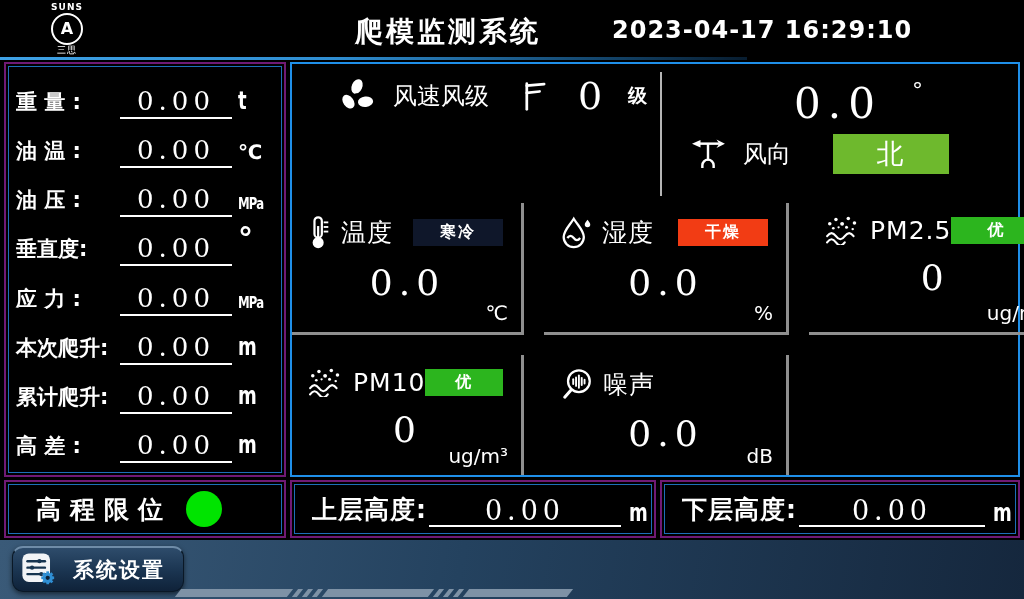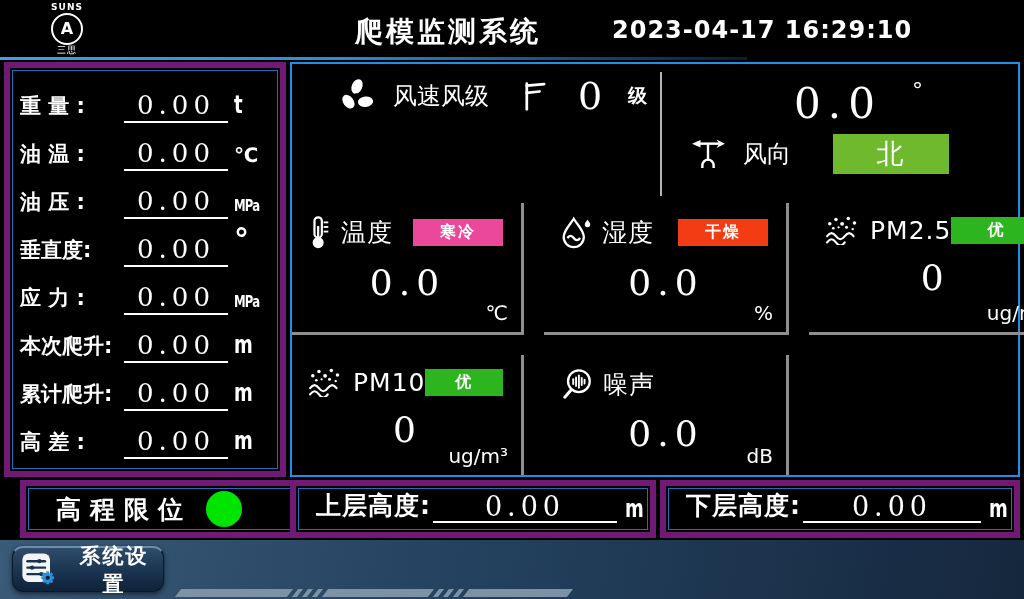--- a/index.html
+++ b/index.html
@@ -16,38 +16,38 @@
   .logo-cn{font-size:9px;margin-top:1px;letter-spacing:1px;}
   .company{margin-left:8px;line-height:1.15;}
   .company-cn{font-size:22px;font-weight:bold;letter-spacing:1px;}
   .company-en{font-size:13px;letter-spacing:.5px;}
   .app-title{position:absolute;left:355px;top:13px;font-size:28px;font-weight:bold;letter-spacing:3px;}
   .clock{position:absolute;left:612px;top:16px;font-size:24px;font-weight:bold;letter-spacing:1px;}
   .header-line{position:absolute;top:57px;left:0;width:747px;height:3px;
                background:linear-gradient(90deg,#3fa2e6 0%,#2f8ed2 45%,#14476e 80%,#081d30 100%);}
 
   
-  .bluebox{position:absolute;background:#000;border:6px solid #701a75;box-sizing:border-box;
+  .bluebox{position:absolute;background:#000;border:2px solid #701a75;box-sizing:border-box;
            box-shadow:inset 0 0 0 2px #000, inset 0 0 0 3px #1d6fb8;}
 
   
   .metrics-panel{left:4px;top:62px;width:282px;height:415px;display:flex;flex-direction:column;
                  justify-content:space-between;padding:10px 10px 12px 10px;}
   .metric-row{display:flex;align-items:flex-end;height:45px;}
   .metric-label{width:102px;font-size:21px;font-weight:bold;white-space:pre;padding-bottom:3px;}
   .metric-value{flex:1;text-align:center;font-family:"DejaVu Serif",serif;font-size:26px;
                 letter-spacing:5px;border-bottom:2px solid #fff;padding-bottom:1px;margin:0 6px 0 2px;}
   .metric-unit{width:36px;font-weight:bold;padding-bottom:4px;}
   .u-t,.u-m{font-size:24px;transform:scaleX(.75);transform-origin:left bottom;}
   .u-c{font-size:20px;}
   .u-mpa{font-size:15px;transform:scaleX(.78);transform-origin:left bottom;letter-spacing:-1px;}
   .u-deg{font-size:30px;line-height:.5;align-self:flex-start;padding-top:10px;}
 
   
-  .elevation-panel{left:20px;top:480px;width:282px;height:58px;display:flex;align-items:center;padding-left:30px;}
+  .elevation-panel{left:4px;top:480px;width:282px;height:58px;display:flex;align-items:center;padding-left:30px;}
   .elevation-label{font-size:25px;font-weight:bold;letter-spacing:9px;}
   .status-dot{width:36px;height:36px;border-radius:50%;margin-left:14px;}
 
   
   .main-panel{left:290px;top:62px;width:730px;height:415px;border:2px solid #1f8fe8;
               background:#000;box-sizing:border-box;position:absolute;}
   .wind-row{position:relative;height:139px;display:flex;}
   .wind-left{width:368px;text-align:center;}
   .wind-divider{width:2px;height:124px;margin-top:8px;background:#b5b5b5;}
   .wind-right{flex:1;text-align:center;}
@@ -88,21 +88,21 @@
   .level-upper{left:290px;width:366px;}
   .level-lower{left:660px;width:360px;}
   .level-label{font-size:25px;font-weight:bold;letter-spacing:1px;padding-bottom:1px;}
   .level-value{flex:1;text-align:center;font-family:"DejaVu Serif",serif;font-size:27px;
                letter-spacing:5px;border-bottom:2px solid #fff;margin:0 8px 0 2px;line-height:1.05;}
   .level-unit{font-size:24px;font-weight:bold;transform:scaleX(.75);transform-origin:left bottom;}
 
   
   .bottom-bar{position:absolute;left:0;top:540px;width:1024px;height:59px;
               background:linear-gradient(100deg,#3a5a78 0%,#24425f 45%,#15273d 100%);}
-  .settings-btn{position:absolute;left:12px;top:6px;width:152px;height:46px;border-radius:11px;
+  .settings-btn{position:absolute;left:12px;top:6px;width:172px;height:46px;border-radius:11px;
                 background:linear-gradient(180deg,#2e4c6b 0%,#1a3450 55%,#0f2239 100%);
                 border:1px solid #0a1826;border-top:2px solid #6f8ca8;
                 box-shadow:0 2px 5px rgba(0,0,0,.55);display:flex;align-items:center;
                 padding:0 8px;color:#fff;cursor:pointer;}
   .settings-btn-label{font-size:21px;font-weight:bold;letter-spacing:2px;margin-left:8px;
                       font-family:"DejaVu Sans",sans-serif;}
   .deco-stripe{position:absolute;left:178px;top:49px;height:8px;display:flex;gap:5px;}
   .seg{background:#7e92a6;transform:skewX(-38deg);height:100%;}
   .w1{width:112px}.w2{width:106px}.w3{width:104px}.s{width:5px}
 </style>
@@ -232,21 +232,21 @@
               <rect x="9.8" y="12" width="2.4" height="14" fill="#fff"></rect>
               <circle cx="11" cy="30" r="6" fill="#fff"></circle>
               <g stroke="#fff" stroke-width="2">
                   <line x1="17" y1="8" x2="22" y2="8"></line>
                   <line x1="17" y1="13" x2="22" y2="13"></line>
                   <line x1="17" y1="18" x2="22" y2="18"></line>
                 </g>
               </svg>
           </span>
           <span class="cell-label">温度</span>
-          <span class="cell-badge" style="background-color: #ec4899;">寒冷</span>
+          <span class="cell-badge" style="background-color: #0f172a;">寒冷</span>
         </div>
         <div class="cell-value">0.0</div>
         <div class="cell-unit">℃</div>
       </div>
 
       <div class="cell cell-br cell-bb">
         <div class="cell-head">
           <span class="cell-icon">
             <svg viewBox="0 0 36 38" width="33" height="35">
               <path d="M15 4 C20 12 26 17 26 24 a11 11 0 1 1 -22 0 C4 17 10 12 15 4 Z" fill="none" stroke="#fff" stroke-width="2.5"></path>

